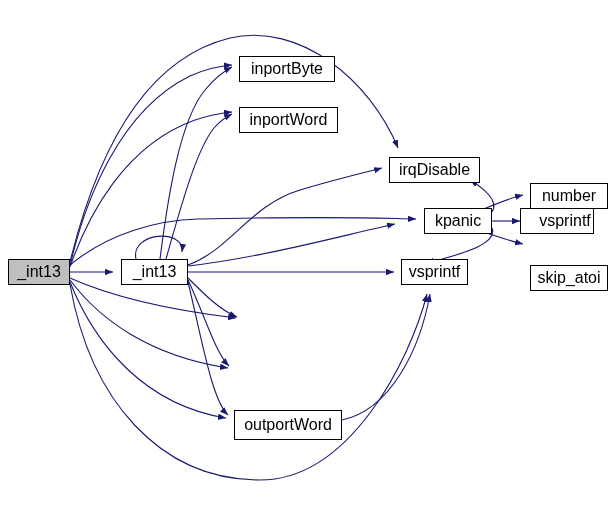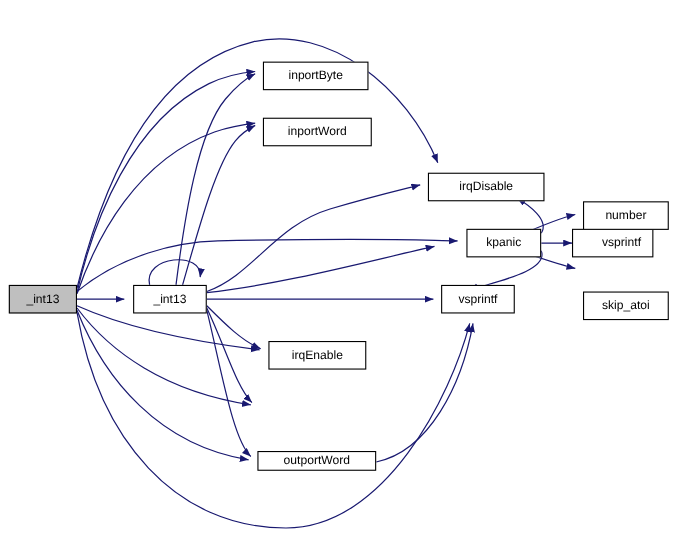--- a/index.html
+++ b/index.html
@@ -21,21 +21,21 @@
     top: 0;
     width: 616px;
     height: 507px;
   }
   .node {
     position: absolute;
     box-sizing: border-box;
     border: 1px solid #000000;
     background: #ffffff;
     color: #000000;
-    font-size: 11px;
+    font-size: 16px;
     line-height: 1;
     display: flex;
     align-items: center;
     justify-content: center;
     white-space: nowrap;
   }
   .node.current {
     background: #bfbfbf;
   }
 </style>
@@ -94,21 +94,21 @@
   </div>
 
   <div class="node" style="left:239px; top:56px; width:96px; height:26px;">
     <span>inportByte</span>
   </div>
 
   <div class="node" style="left:239px; top:107px; width:99px; height:26px;">
     <span>inportWord</span>
   </div>
 
-  <div class="node" style="left:389px; top:157px; width:106px; height:26px;">
+  <div class="node" style="left:389px; top:157px; width:91px; height:26px;">
     <span>irqDisable</span>
   </div>
 
   <div class="node" style="left:424px; top:208px; width:68px; height:26px;">
     <span>kpanic</span>
   </div>
 
   <div class="node" style="left:520px; top:208px; width:74px; height:26px;padding-left:16px;">
     <span>vsprintf</span>
   </div>
@@ -118,22 +118,19 @@
   </div>
 
   <div class="node" style="left:530px; top:233px; width:78px; height:26px;margin-top:32px;">
     <span>skip_atoi</span>
   </div>
 
   <div class="node" style="left:401px; top:259px; width:67px; height:26px;">
     <span>vsprintf</span>
   </div>
 
-  <div class="node" style="left:244px; top:310px; width:89px; height:26px;">
-    <span>irqEnable</span>
-  </div>
 
 
-  <div class="node" style="left:234px; top:410px; width:108px; height:18px;">
+  <div class="node" style="left:234px; top:410px; width:108px; height:30px;">
     <span>outportWord</span>
   </div>
 
 </div>
 
 </body></html>

